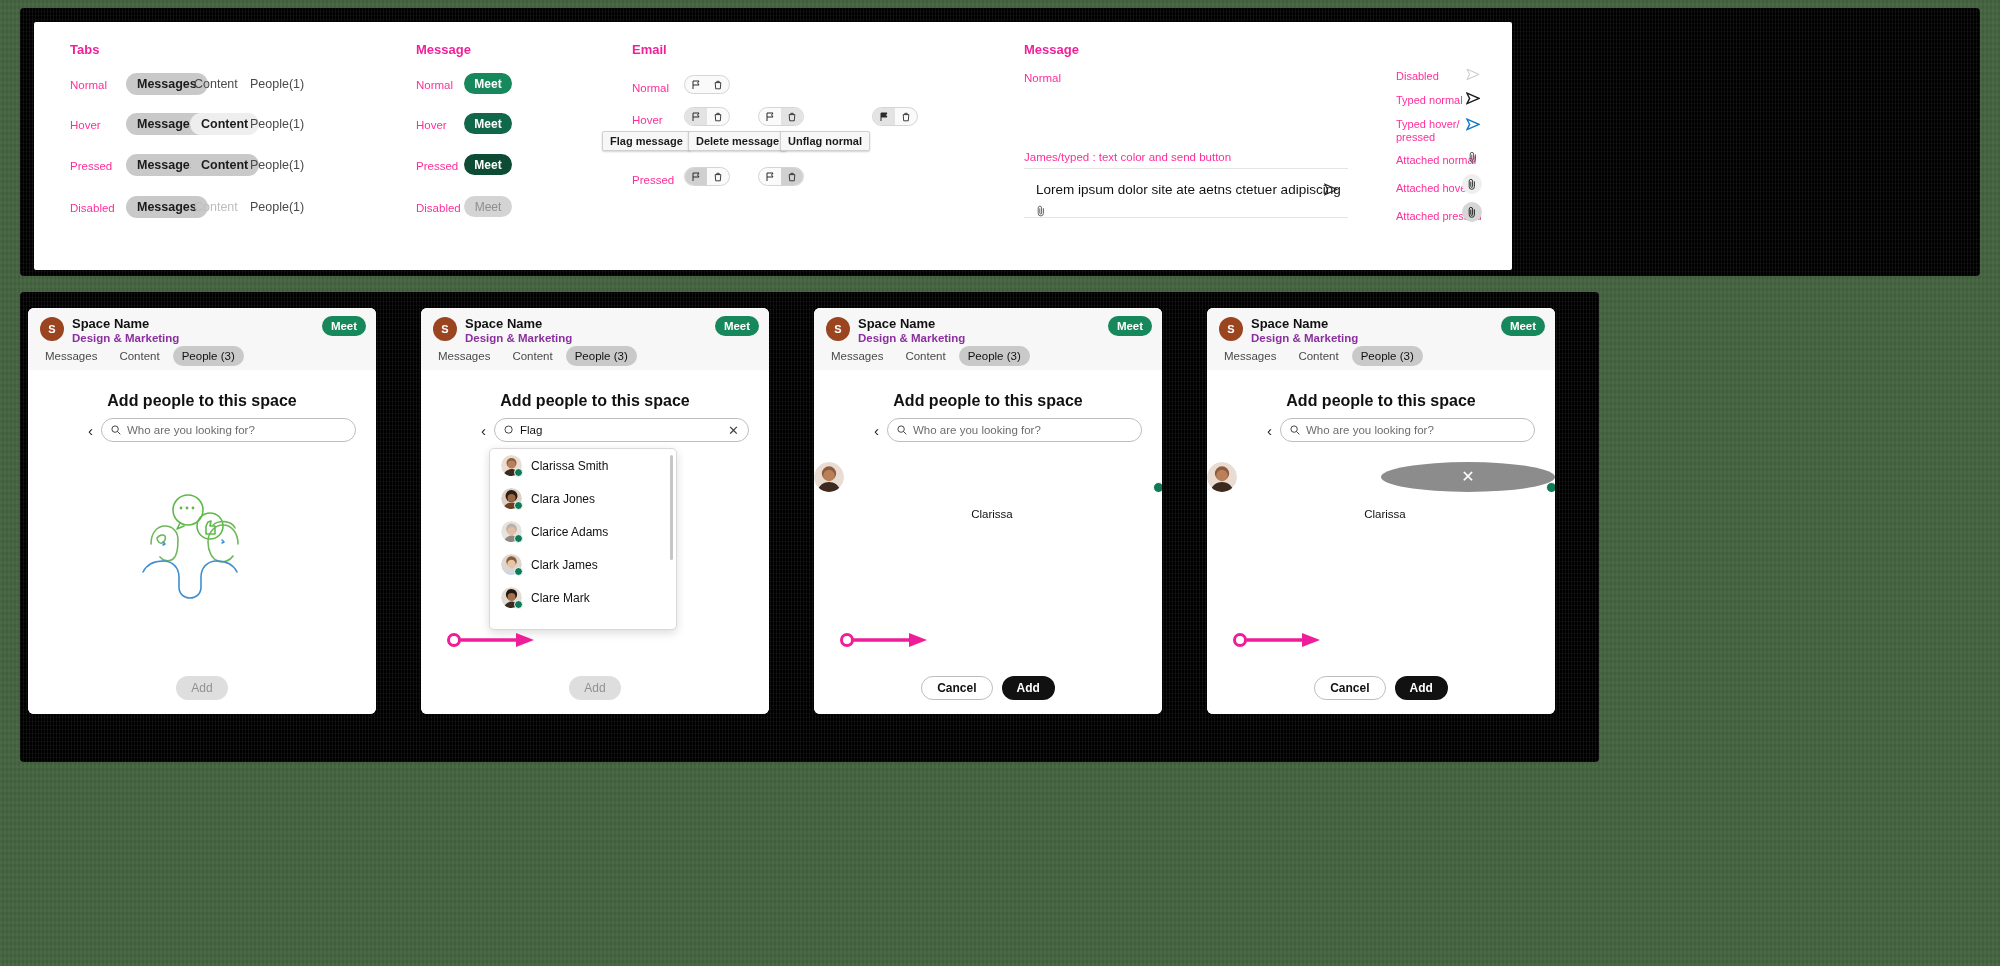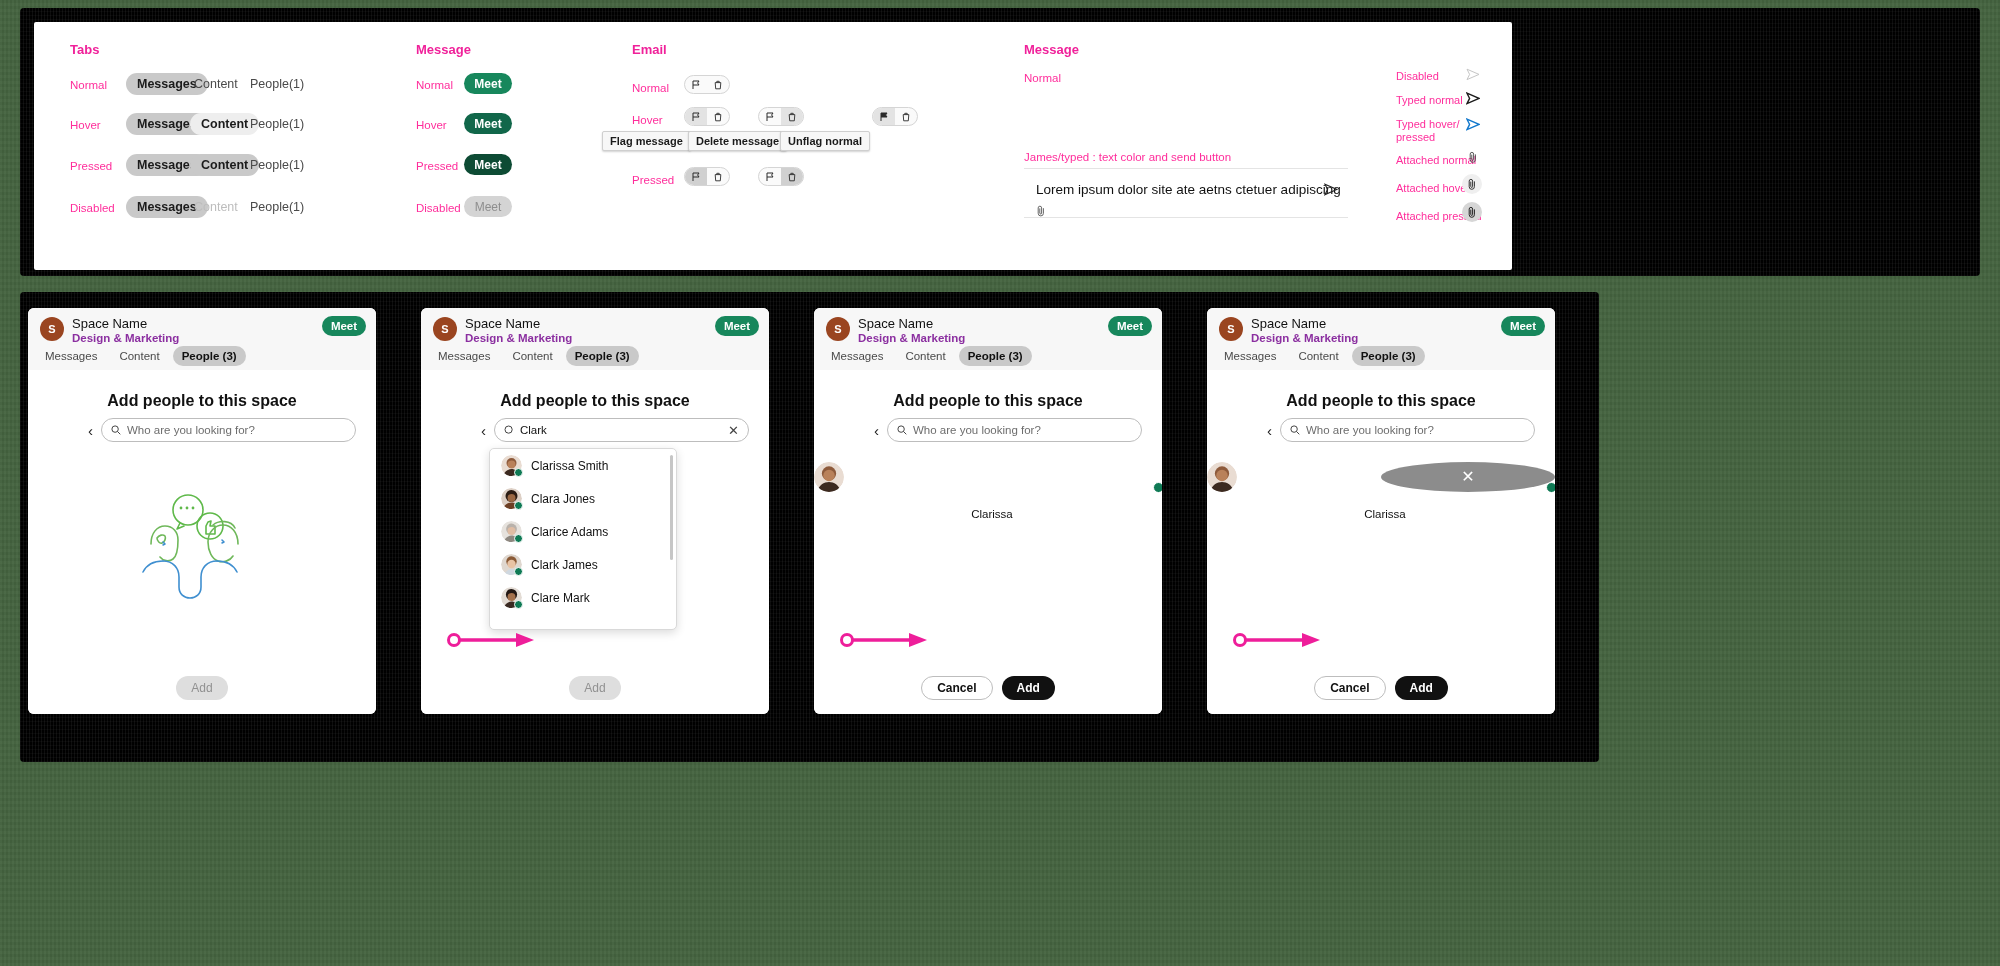--- a/index.html
+++ b/index.html
@@ -134,35 +134,35 @@
   #phone-4 { left: 1207px; }
 
   .ph-header { position:relative; height:62px; background:#f7f7f7; }
   .avatar-s {
     position:absolute; left:12px; top:9px;
     width:24px; height:24px; border-radius:50%;
     background:#9a4520; color:#fff;
     display:flex; align-items:center; justify-content:center;
     font-size:11px; font-weight:bold;
   }
-  .space-name { position:absolute; left:44px; top:8px; font-size:13px; font-weight:normal; color:#111; }
+  .space-name { position:absolute; left:44px; top:8px; font-size:13px; font-weight:bold; color:#111; }
   .space-sub  { position:absolute; left:44px; top:24px; font-size:11.5px; color:#8b2fa0; font-weight:bold;}
   .meet-hdr {
     position:absolute; right:10px; top:8px;
     width:44px; height:20px; border-radius:10px; background:#17875c;
     display:flex; align-items:center; justify-content:center;
     color:#fff; font-size:11.5px; font-weight:bold;
   }
   .ph-tabs { position:absolute; left:8px; top:38px; display:flex; gap:4px; align-items:center; }
   .ph-tab {
     height:20px; padding:0 9px; border-radius:10px;
     display:flex; align-items:center;
     font-size:11.5px; color:#4a4a4a; white-space:nowrap;
   }
-  .ph-tab.active { background:#c9c9c9; color:#111; font-weight:bold; }
+  .ph-tab.active { background:#c9c9c9; color:#111; font-weight:normal; }
 
   .ph-body { position:relative; height:344px; background:#fff; }
   .add-title {
     position:absolute; top:22px; left:0; right:0;
     text-align:center; font-size:16px; font-weight:bold; color:#111;
   }
   .search-row { position:absolute; top:48px; left:60px; right:20px; display:flex; align-items:center; gap:8px; }
   .back-chev { color:#222; font-size:15px; line-height:1; cursor:default; }
   .search-box {
     flex:1; height:24px;
@@ -497,21 +497,21 @@
     </div>
   </div>
   <div class="ph-body">
     <div class="add-title">Add people to this space</div>
     <div class="search-row">
       <div class="back-chev">‹</div>
       <div class="search-box">
         <svg width="10" height="10" viewBox="0 0 10 10">
             <circle cx="4.6" cy="4.6" r="3.6" fill="none" stroke="#444" stroke-width="1"></circle>
           </svg>
-        <span class="value">Clark</span>
+        <span class="value">Flag</span>
         <span class="clear-x">✕</span>
       </div>
     </div>
 
     <div class="dropdown">
       <div class="dd-item">
         <span class="av">
           <svg class="face" viewBox="0 0 21 21">
               <circle cx="10.5" cy="10.5" r="10.5" fill="#e9dcd2"></circle>
               <circle cx="10.5" cy="8" r="5" fill="#8d5a3b"></circle>

